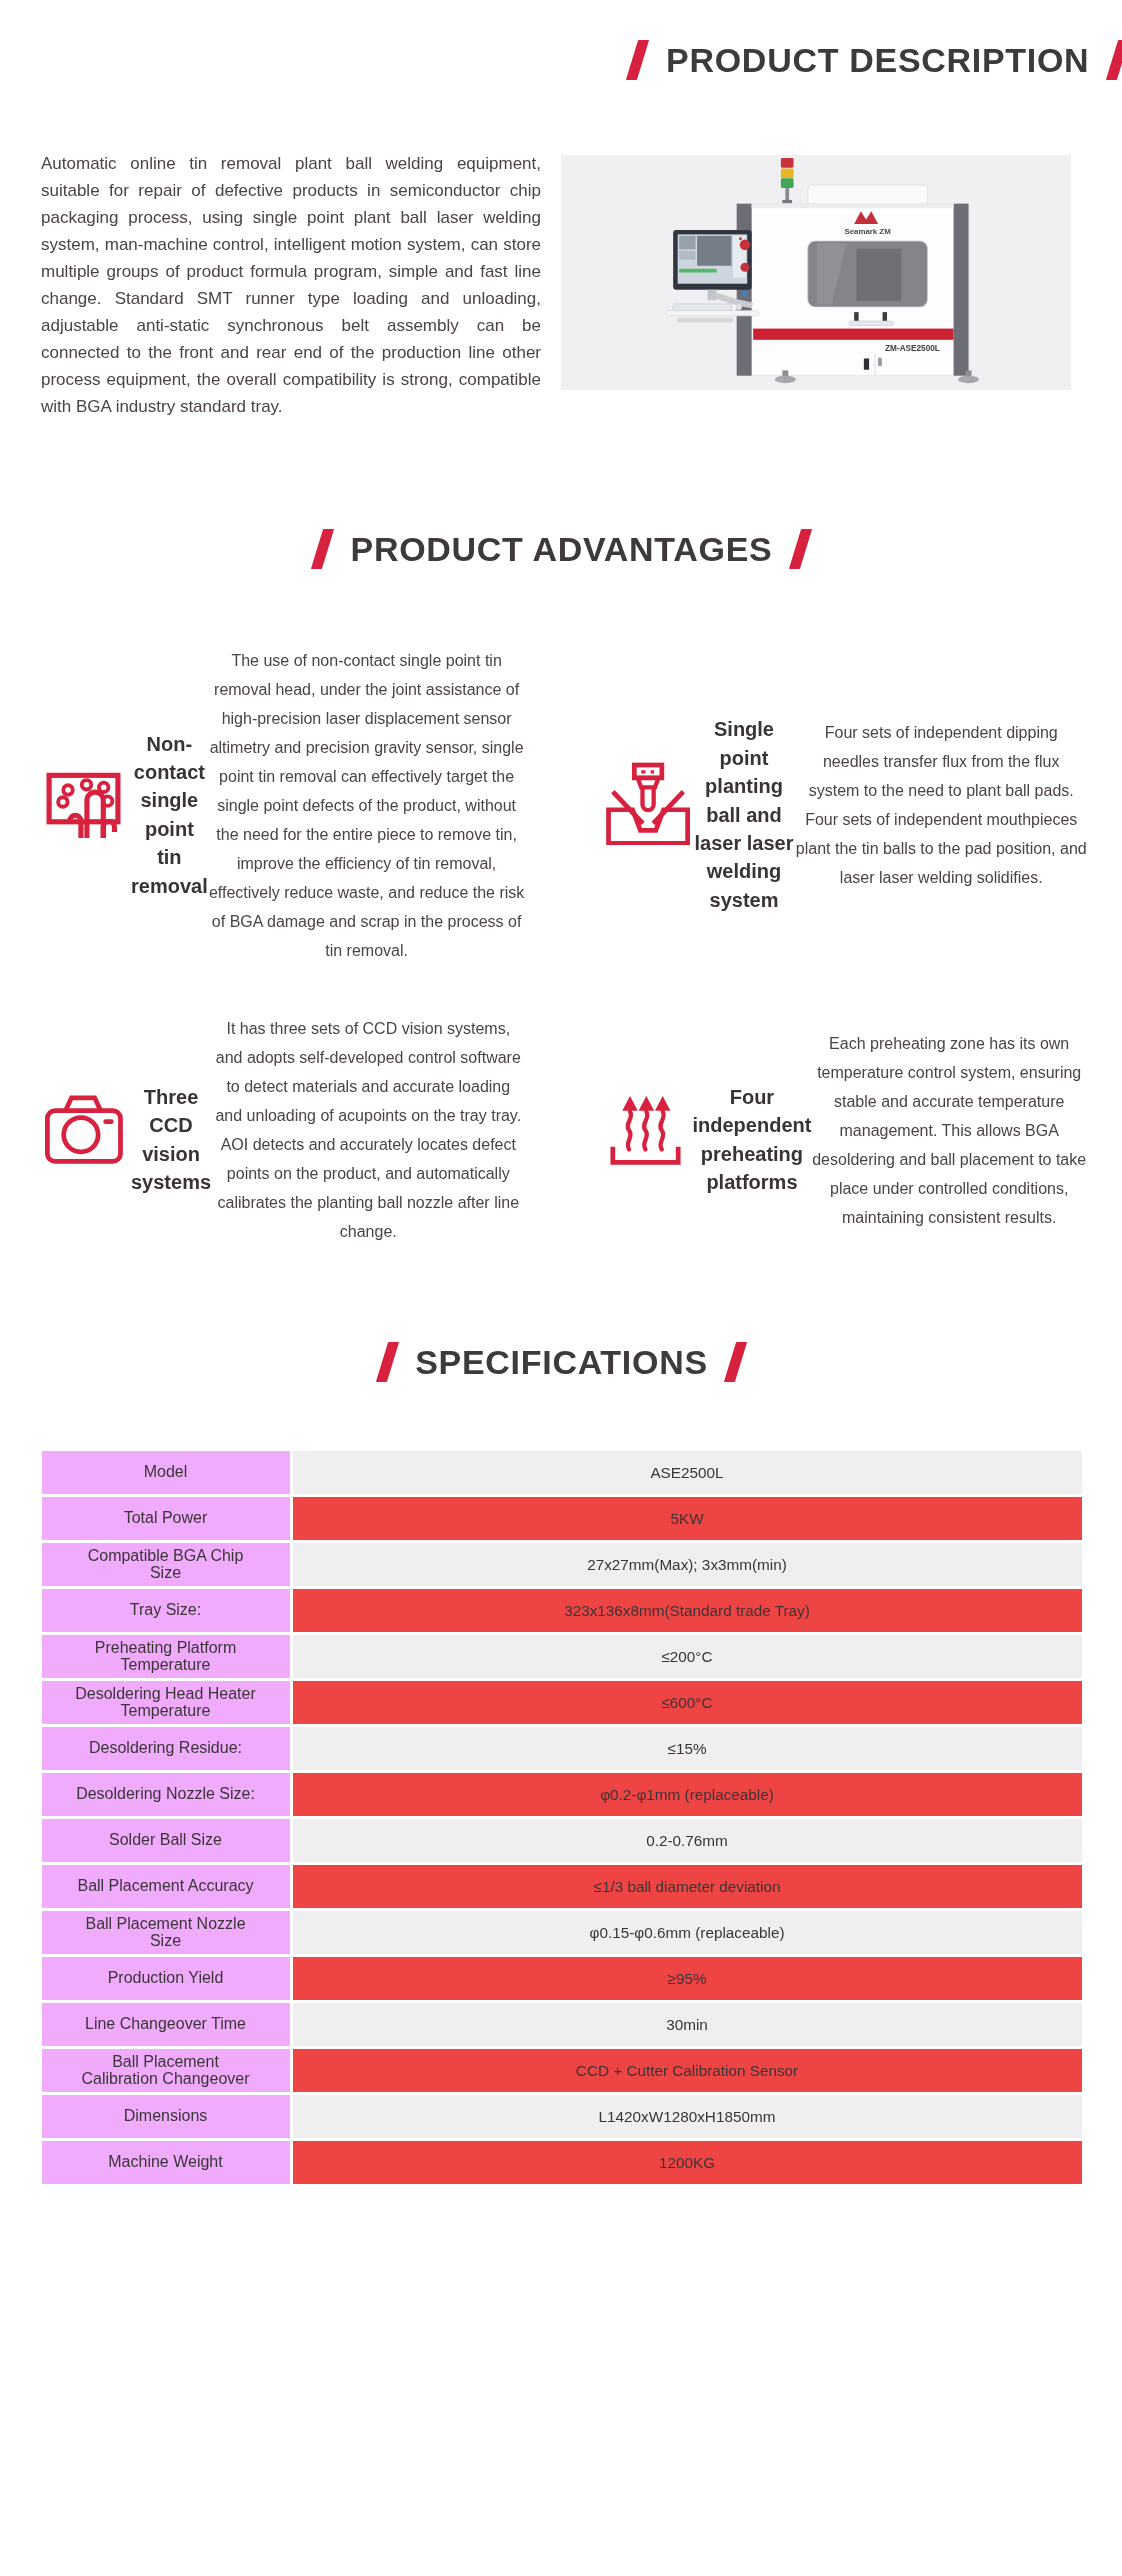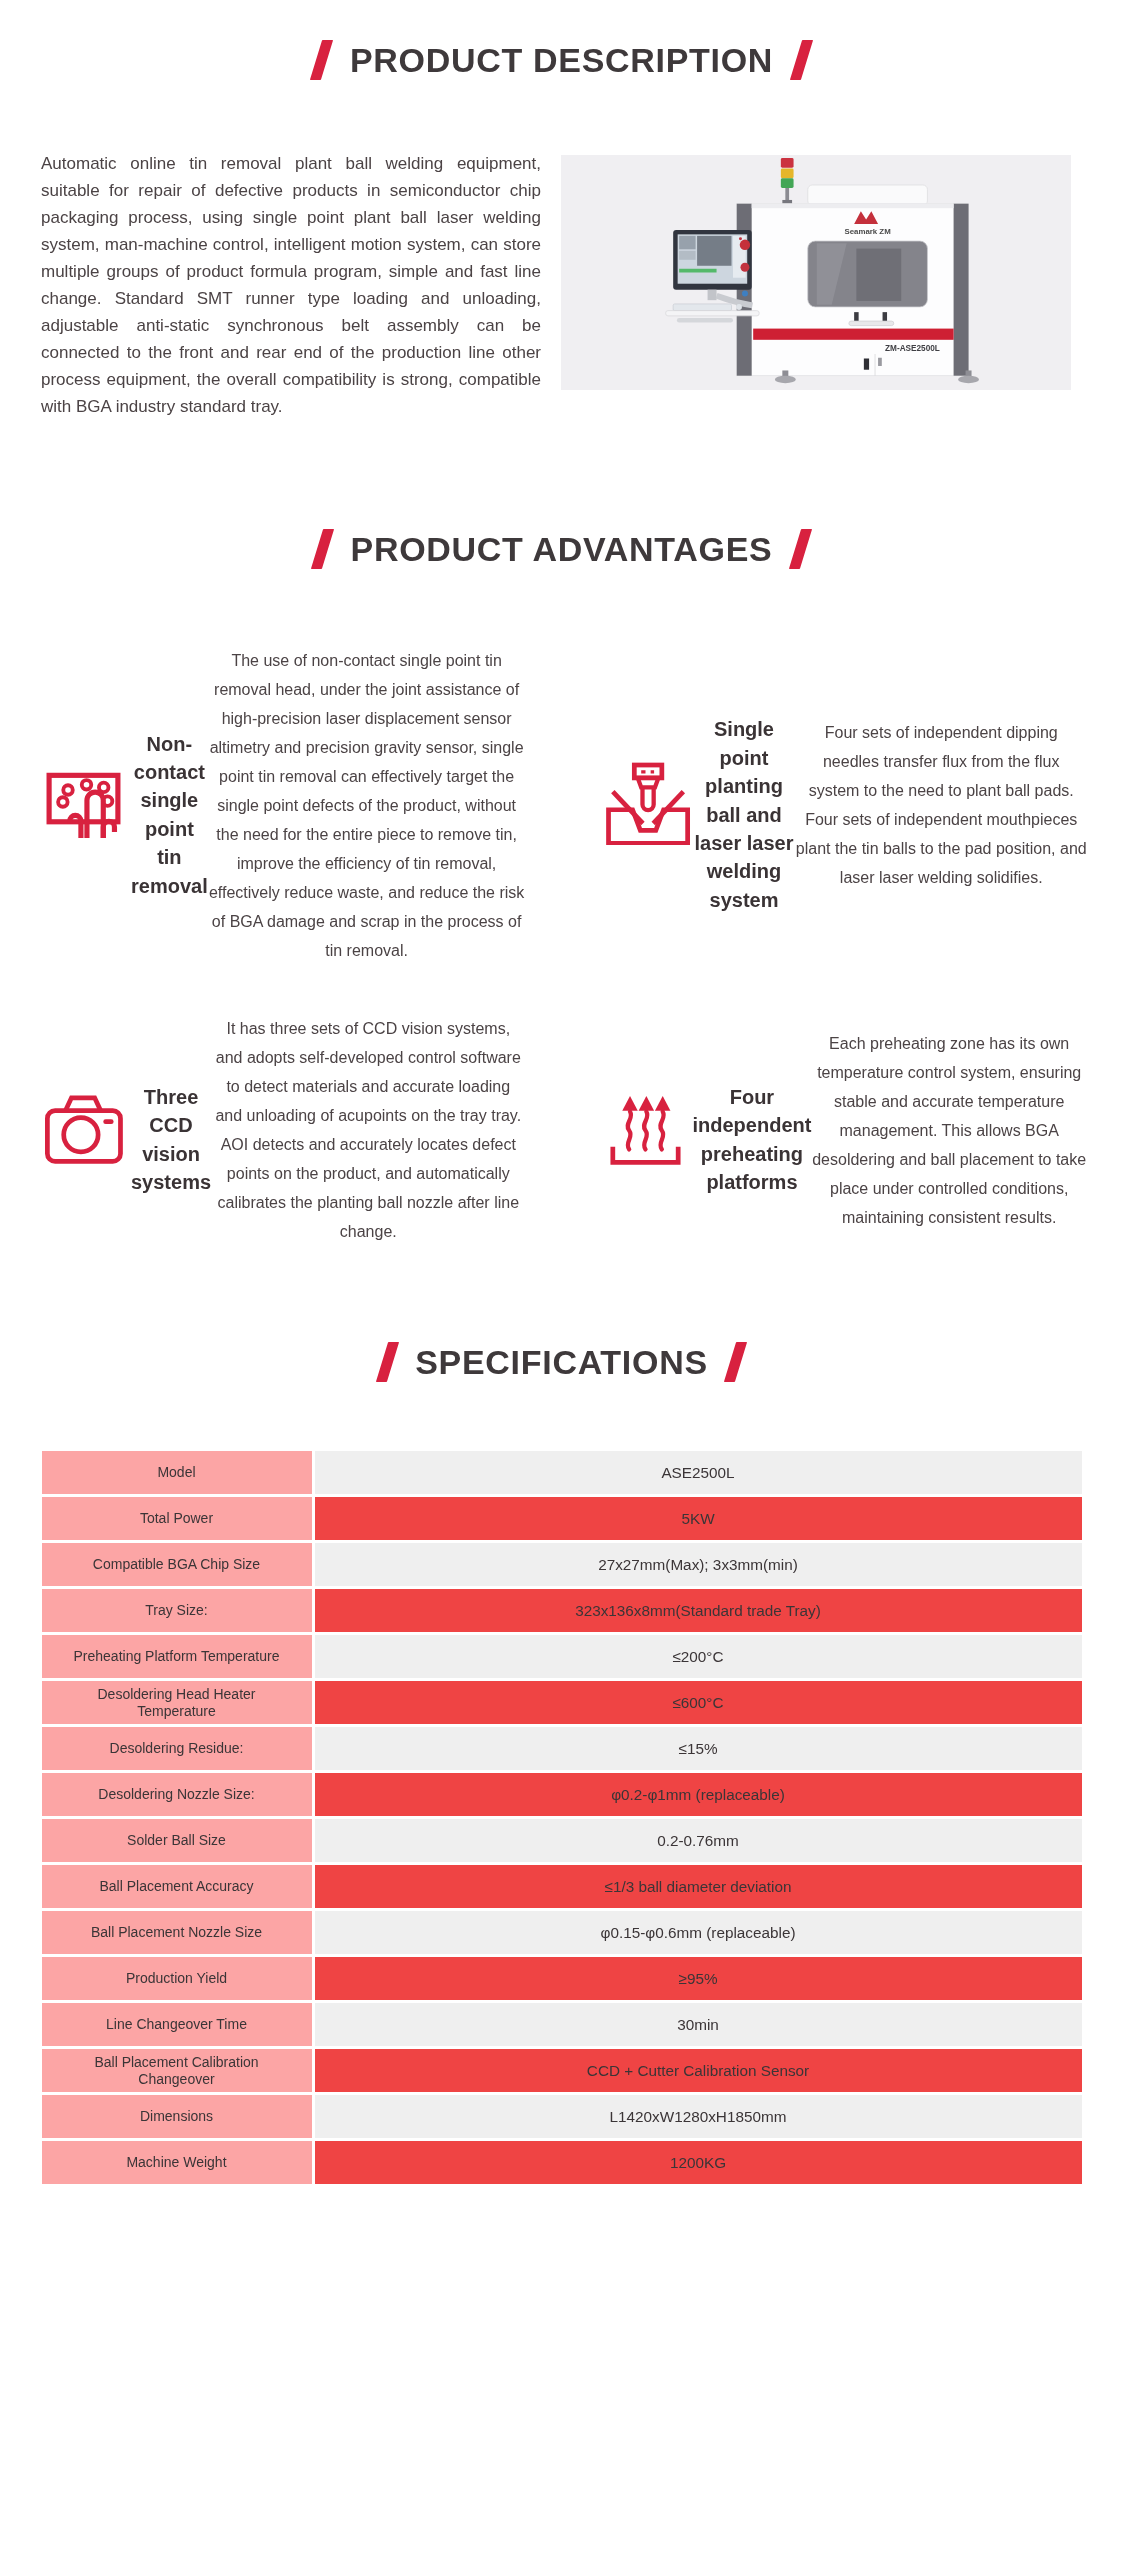--- a/index.html
+++ b/index.html
@@ -29,21 +29,21 @@
     white-space:nowrap;
   }
   .slash{
     width:11.2px;
     height:40px;
     background:#d8213f;
     transform:skewX(-17deg);
     border-radius:0.7px;
     flex:none;
   }
-  .t-desc{padding-top:40px;}
+  .t-desc{padding-top:40px;justify-content:flex-end;}
   .t-adv{margin-top:109px;}
   .t-spec{margin-top:96px;}
 
   
   .desc{
     display:flex;
     padding:0 39px 0 41px;
     margin-top:67px;
     gap:20px;
     align-items:flex-start;
@@ -103,23 +103,23 @@
     border-collapse:separate;
     border-spacing:0 3.7px;
     table-layout:fixed;
   }
   table.specs td{
     height:43px;
     text-align:center;
     vertical-align:middle;
   }
   td.label{
-    width:273px;
-    background:#fca5a5;
-    font-size:14px;
+    width:251px;
+    background:#f0abfc;
+    font-size:16px;
     line-height:16.5px;
     color:#3b3537;
     padding:4.5px 31px;
     box-sizing:border-box;
     border-right:3.7px solid #ffffff;
   }
   td.value{
     font-size:15.3px;
     color:#3b3537;
     padding:4.5px 15px;

